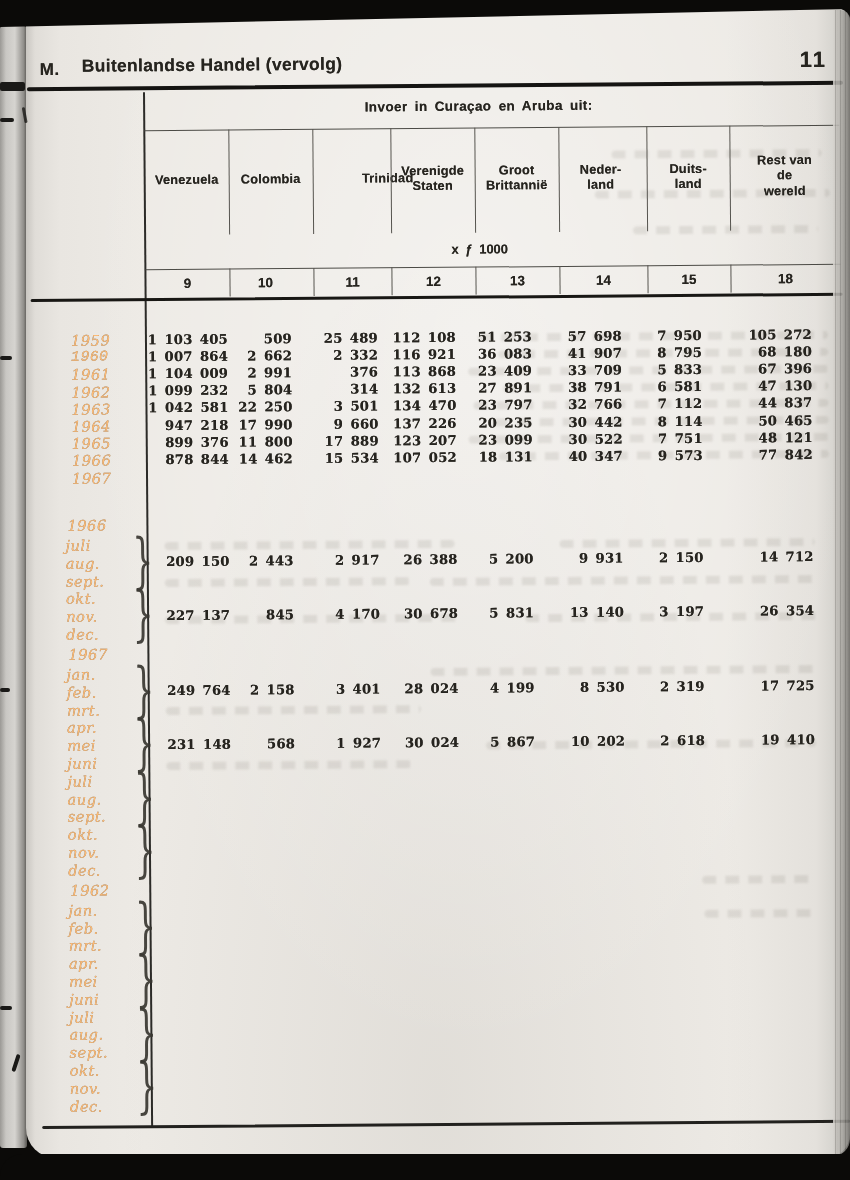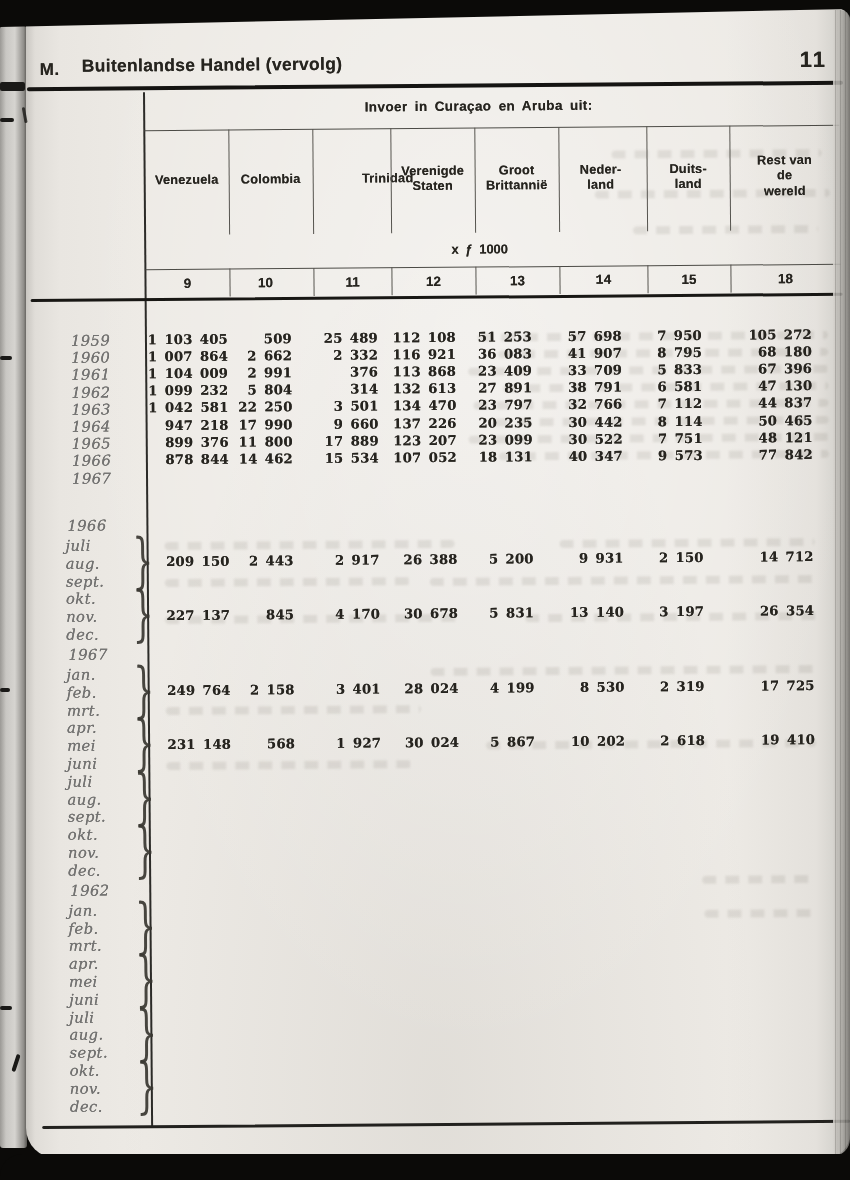--- a/index.html
+++ b/index.html
@@ -41,21 +41,21 @@
   .vline{position:absolute;width:1.6px;background:#2c2b28;}
   .hline{position:absolute;height:1.2px;background:#4b4a45;}
   .thick-rule{position:absolute;left:33px;top:295.5px;width:812px;height:3.4px;background:#181714;border-radius:2px;}
   .bottom-rule{position:absolute;left:38px;top:1123px;width:808px;height:2.6px;background:#22211e;border-radius:2px;}
   .cell-label{position:absolute;display:flex;flex-direction:column;align-items:center;justify-content:center;
       font:700 12.8px/15.5px "Liberation Sans",sans-serif;text-align:center;letter-spacing:.2px;}
   .code-cell{position:absolute;display:flex;align-items:center;justify-content:center;
       font:700 13.5px "Liberation Sans",sans-serif;}
   .num{position:absolute;width:132px;text-align:right;white-space:nowrap;
       font:700 13.2px "DejaVu Serif",serif;letter-spacing:.2px;word-spacing:2.5px;}
-  .ylabel{position:absolute;font:italic 400 14.8px "DejaVu Serif",serif;letter-spacing:.4px;color:#737373;
+  .ylabel{position:absolute;font:italic 400 14.8px "DejaVu Serif",serif;letter-spacing:.4px;color:#fdba74;
       text-shadow:0 0 .4px rgba(46,44,38,.7);}
   .brace{position:absolute;width:20px;text-align:center;overflow:visible;}
   .brace span{display:inline-block;font:400 60px/55px "DejaVu Serif",serif;color:#3a3832;
       transform:scale(.55,1);transform-origin:center;opacity:.92;}
   .ghost{position:absolute;height:8px;border-radius:4px;opacity:.7;filter:blur(1.3px);
       background:repeating-linear-gradient(90deg, rgba(118,112,102,.20) 0 14px, rgba(118,112,102,0) 14px 23px);}
 </style>
 </head>
 <body>
 
@@ -144,21 +144,21 @@
           <span>de</span>
           <span>wereld</span>
         </div>
       </div>
     <div id="codes">
         <div class="code-cell ink" style="left: 148px; top: 269px; width: 84px; height: 25px;">9</div>
         <div class="code-cell ink" style="left: 232px; top: 269px; width: 72px; height: 25px;">10</div>
         <div class="code-cell ink" style="left: 316px; top: 269px; width: 78px; height: 25px;">11</div>
         <div class="code-cell ink" style="left: 394px; top: 269px; width: 84px; height: 25px;">12</div>
         <div class="code-cell ink" style="left: 478px; top: 269px; width: 84px; height: 25px;">13</div>
-        <div class="code-cell ink" style="left: 562px; top: 269px; width: 88px; height: 25px; font-family: Liberation Mono, monospace;">14</div>
+        <div class="code-cell ink" style="left: 562px; top: 269px; width: 88px; height: 25px;">14</div>
         <div class="code-cell ink" style="left: 650px; top: 269px; width: 83px; height: 25px;">15</div>
         <div class="code-cell ink" style="left: 733px; top: 269px; width: 110px; height: 25px;">18</div>
       </div>
     <div id="seps">
         <div class="vline" style="left: 232px; top: 128px; height: 105px; width: 1.1px; background: rgb(86, 84, 79);"></div>
         <div class="vline" style="left: 232px; top: 267px; height: 28px; width: 1.1px; background: rgb(86, 84, 79);"></div>
         <div class="vline" style="left: 316px; top: 128px; height: 105px; width: 1.1px; background: rgb(86, 84, 79);"></div>
         <div class="vline" style="left: 316px; top: 267px; height: 28px; width: 1.1px; background: rgb(86, 84, 79);"></div>
         <div class="vline" style="left: 394px; top: 128px; height: 105px; width: 1.1px; background: rgb(86, 84, 79);"></div>
         <div class="vline" style="left: 394px; top: 267px; height: 28px; width: 1.1px; background: rgb(86, 84, 79);"></div>
@@ -174,21 +174,21 @@
     <div id="annual">
         <div class="ylabel" style="left: 73px; top: 329px;">1959</div>
         <div class="num ink" style="left: 98px; top: 329.5px;">1 103 405</div>
         <div class="num ink" style="left: 162px; top: 329.5px;">509</div>
         <div class="num ink" style="left: 248px; top: 329.5px;">25 489</div>
         <div class="num ink" style="left: 326px; top: 329.5px;">112 108</div>
         <div class="num ink" style="left: 402px; top: 329.5px;">51 253</div>
         <div class="num ink" style="left: 492px; top: 329.5px;">57 698</div>
         <div class="num ink" style="left: 572px; top: 329.5px;">7 950</div>
         <div class="num ink" style="left: 682px; top: 329.5px;">105 272</div>
-        <div class="ylabel" style="left: 73px; top: 346.2px;">1960</div>
+        <div class="ylabel" style="left: 73px; top: 346.2px; font-family: Liberation Mono, monospace;">1960</div>
         <div class="num ink" style="left: 98px; top: 346.7px;">1 007 864</div>
         <div class="num ink" style="left: 162px; top: 346.7px;">2 662</div>
         <div class="num ink" style="left: 248px; top: 346.7px;">2 332</div>
         <div class="num ink" style="left: 326px; top: 346.7px;">116 921</div>
         <div class="num ink" style="left: 402px; top: 346.7px;">36 083</div>
         <div class="num ink" style="left: 492px; top: 346.7px;">41 907</div>
         <div class="num ink" style="left: 572px; top: 346.7px;">8 795</div>
         <div class="num ink" style="left: 682px; top: 346.7px;">68 180</div>
         <div class="ylabel" style="left: 73px; top: 363.4px;">1961</div>
         <div class="num ink" style="left: 98px; top: 363.9px;">1 104 009</div>

